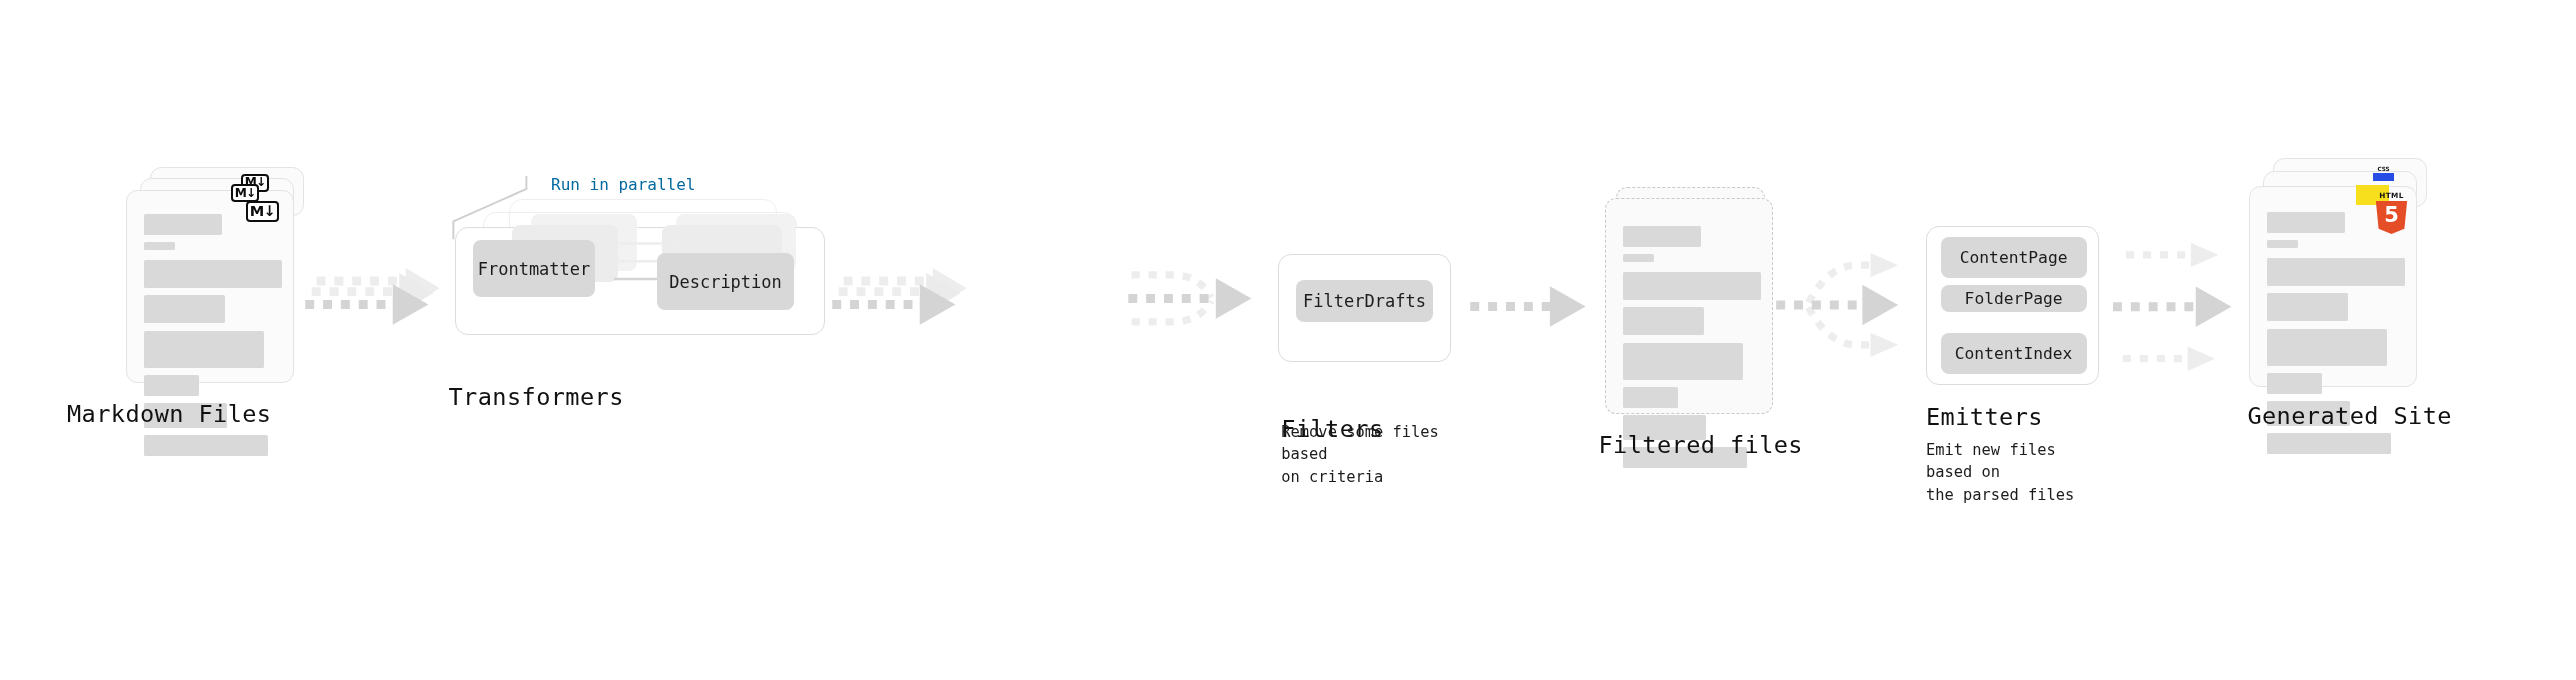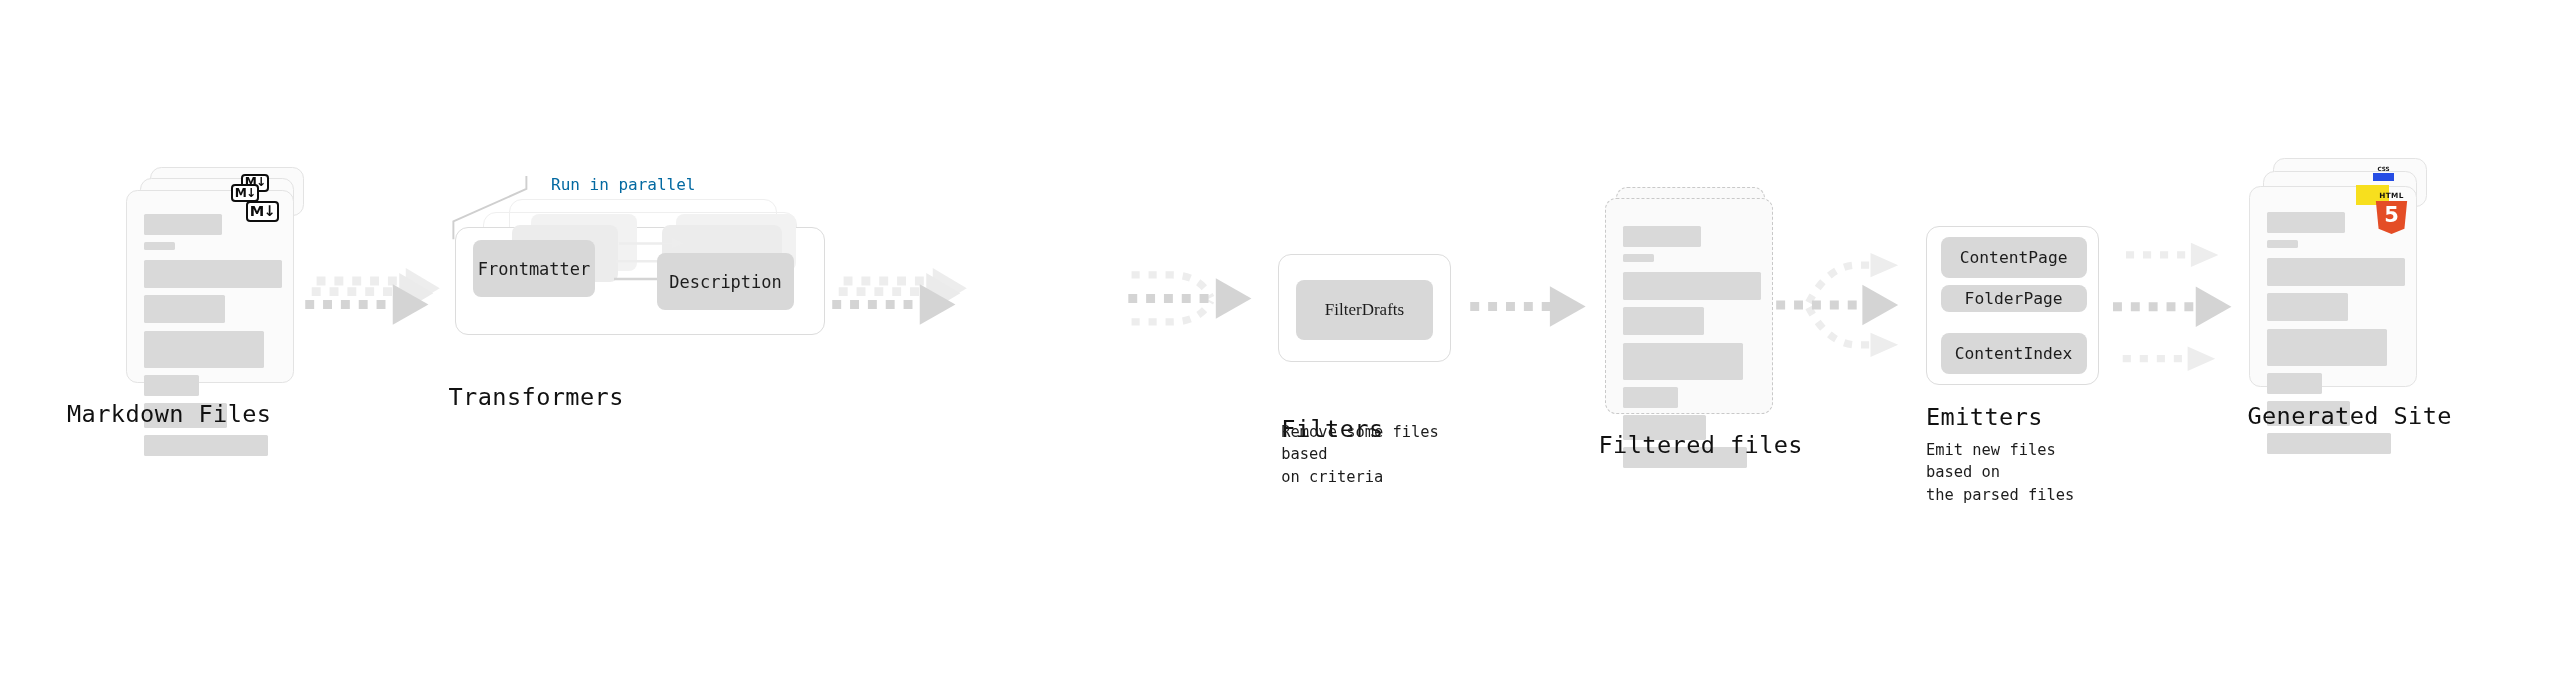--- a/index.html
+++ b/index.html
@@ -227,21 +227,21 @@
     </g>
     <g stroke="#d4d4d4" stroke-width="11" stroke-dasharray="11 11" fill="none">
       <line x1="4" y1="45" x2="118" y2="45"></line>
     </g>
     <polygon points="112,20 156,45 112,70" fill="#d4d4d4"></polygon>
   </svg>
 
   <div class="node" style="left:1278px;top:254px;">
     <div style="position:relative;width:177px;height:110px;">
       <div class="pbox" style="left:0px;top:0px;width:173px;height:108px;"></div>
-      <div class="chip" style="left:18px;top:26px;width:137px;height:60px;font-family:Liberation Serif, serif;">FilterDrafts</div>
+      <div class="chip" style="left:18px;top:26px;width:137px;height:42px;">FilterDrafts</div>
     </div>
     <div class="title" style="left:3.3px;top:130px;margin-top:31px;">Filters</div>
     <div class="sub" style="left:3.3px;top:167px;">Remove some files based
 on criteria</div>
   </div>
 
   <svg class="arrowsvg" style="left:1467px;top:286px;width:130px;height:49px;" viewBox="0 0 160 60">
     <g stroke="#d4d4d4" stroke-width="11" stroke-dasharray="11 11" fill="none">
       <line x1="4" y1="25" x2="108" y2="25"></line>
     </g>

